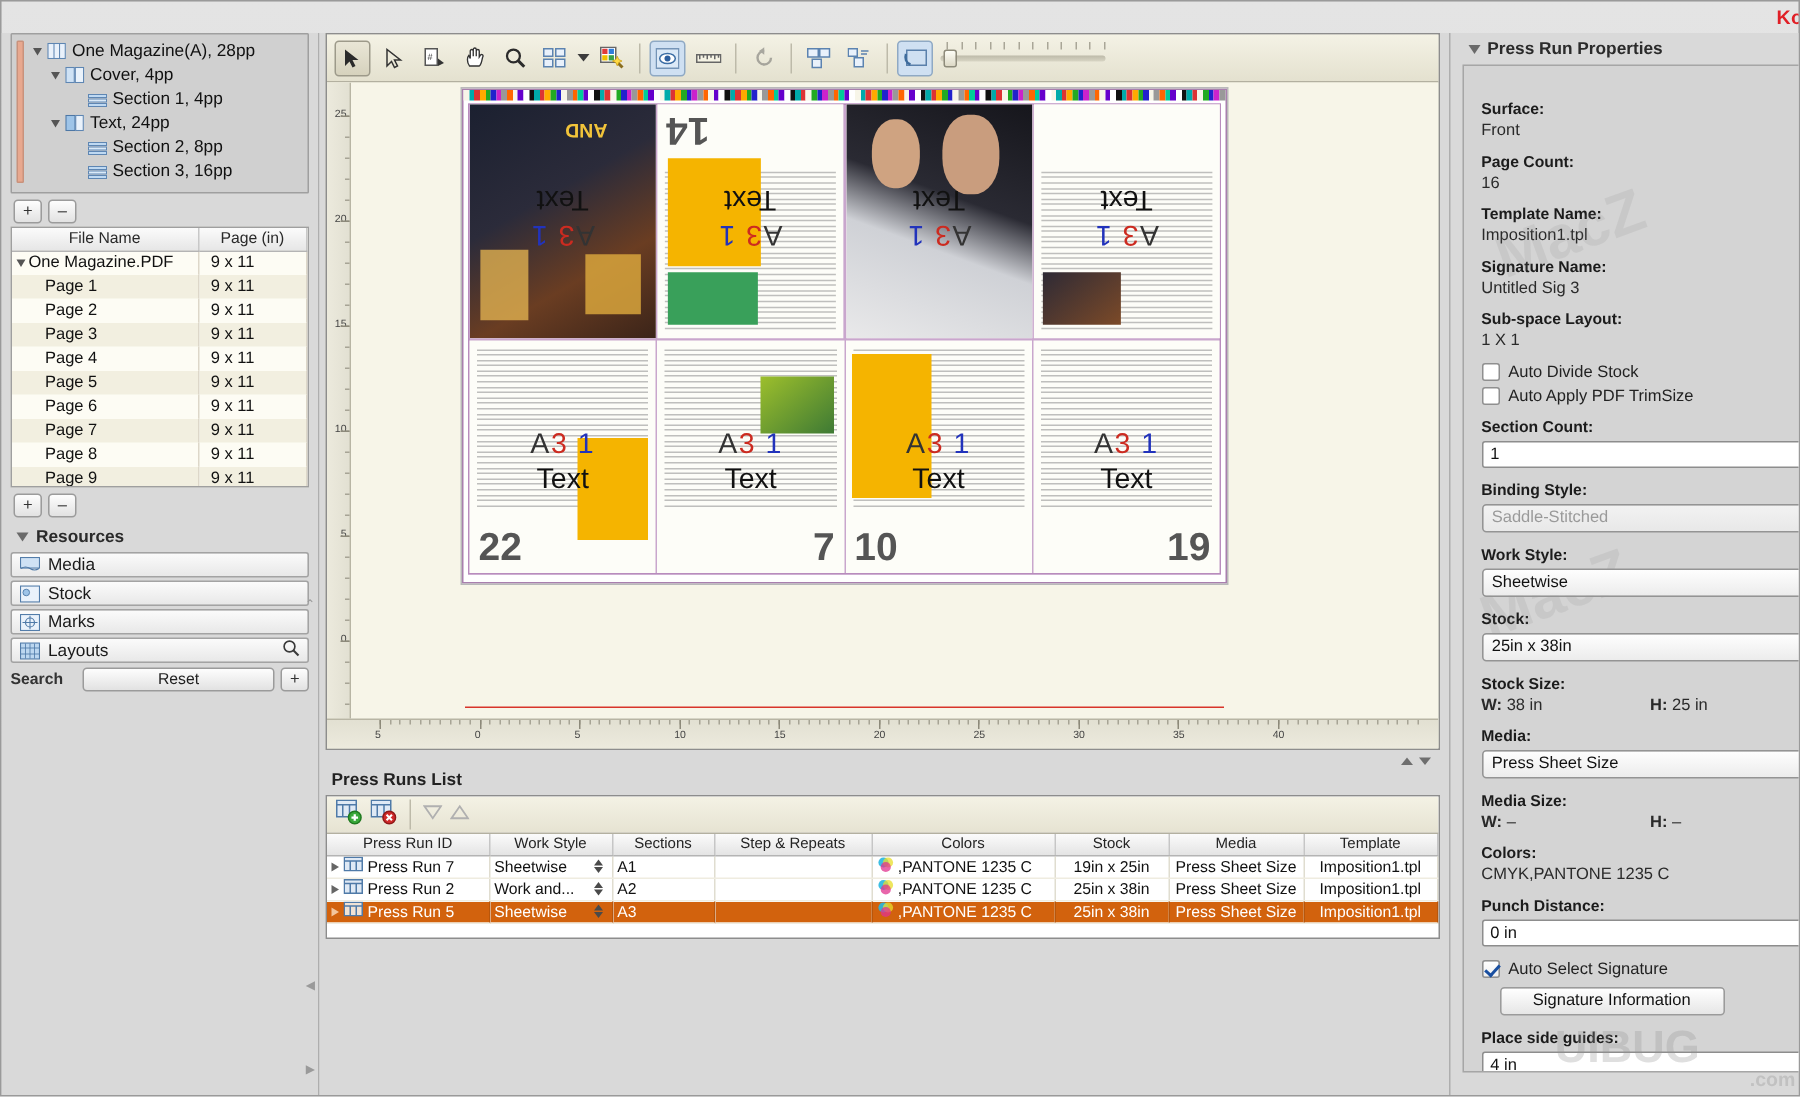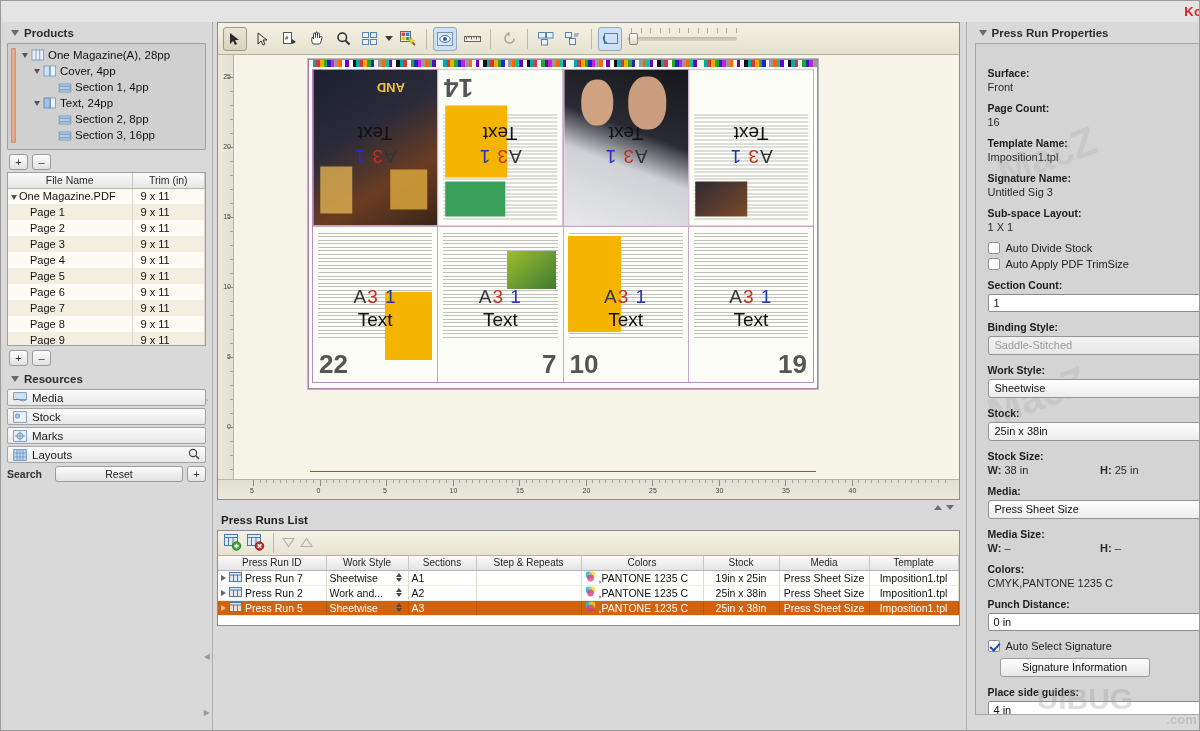--- a/index.html
+++ b/index.html
@@ -326,24 +326,20 @@
 </head>
 <body>
 
 <div class="app">
 
 
   <div class="body-area">
 
     <div class="left-panel">
 
-      <div class="section-header">
-        <span class="tri"></span>
-        <span>Products</span>
-      </div>
 
       <div class="panel-box tree">
         <div class="tree-strip"></div>
         <div id="products-rows">
             <div class="tree-row">
               <span class="mini-tri"></span>
               <svg class="ico" viewBox="0 0 14 12">
                 <rect x="1" y="1" width="11.5" height="10" fill="#e9f1fb" stroke="#5e86b3" stroke-width=".7"></rect>
                 <line x1="5" y1="1" x2="5" y2="11" stroke="#5e86b3" stroke-width=".7"></line>
                 <line x1="8.7" y1="1" x2="8.7" y2="11" stroke="#5e86b3" stroke-width=".7"></line>
@@ -400,21 +396,21 @@
         <div class="pm-btn">+</div>
         <div class="pm-btn">–</div>
       </div>
 
 
       <div class="files-wrap">
         <table class="tbl">
           <thead>
               <tr id="files-head">
                 <th style="width: 124px;">File Name</th>
-                <th>Trim (in)</th>
+                <th>Page (in)</th>
               </tr>
             </thead>
           <tbody id="files-body">
               <tr class="odd">
                 <td style=""><span class="mini-tri" style="display:inline-block;vertical-align:middle;margin-right:2px"></span><span>One Magazine.PDF</span></td>
                 <td style="text-align:left;padding-left:8px">9 x 11</td>
               </tr>
               <tr class="even">
                 <td style="padding-left:22px;"><span>Page 1</span></td>
                 <td style="text-align:left;padding-left:8px">9 x 11</td>

